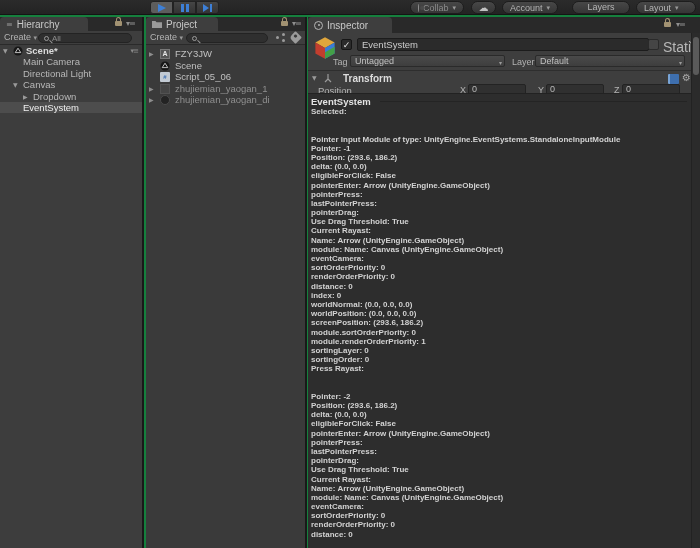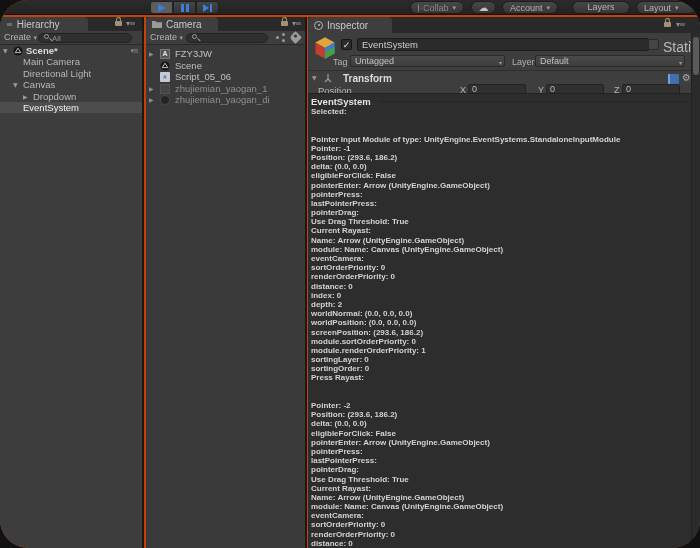--- a/index.html
+++ b/index.html
@@ -1,19 +1,19 @@
 <!DOCTYPE html>
 <html><head>
 <meta charset="utf-8">
 <style>
   * { margin:0; padding:0; box-sizing:border-box; }
   html,body { background:#111; }
   body { font-family:"Liberation Sans", sans-serif; }
-  #app { position:relative; width:700px; height:548px; background:#c2410c; overflow:hidden;
-         font-family:"Liberation Sans", sans-serif; color:#b8b8b8;border-radius:28px; }
+  #app { position:relative; width:700px; height:548px; background:#15803d; overflow:hidden;
+         font-family:"Liberation Sans", sans-serif; color:#b8b8b8; }
   .glyph { font-family:"DejaVu Sans", sans-serif; }
 
   
   #main-toolbar { position:absolute; left:0; top:0; width:700px; height:15px;
                   background:linear-gradient(#2b2b2b,#232323); border-bottom:1px solid #141414; }
   .tbtn { position:absolute; top:1px; height:13px; width:23px;
           background:linear-gradient(#454545,#343434); border:1px solid #222;
           display:flex; align-items:center; justify-content:center; cursor:pointer; }
   .tbtn.active { background:#5d5d5d; }
   #btn-play  { left:150px; border-radius:3px 0 0 3px; }
@@ -48,21 +48,21 @@
          border-radius:4px 4px 0 0; display:flex; align-items:center; gap:4px;
          padding:0 8px 0 6px; font-size:10px; color:#c8c8c8; cursor:pointer; }
   .panel-lock { position:absolute; top:4px; width:7px; height:5px; background:#a29272; border-radius:1px; cursor:pointer; }
   .panel-lock::before { content:""; position:absolute; top:-4px; left:1px; width:3px; height:3px;
                         border:1.5px solid #a29272; border-bottom:none; border-radius:3px 3px 0 0; }
   .panel-menu { position:absolute; top:2px; font-size:8px; color:#8e8e8e; cursor:pointer; letter-spacing:-1px; }
   .ptoolbar { position:absolute; left:0; right:0; top:14px; height:14px; background:#3e3e3e; border-bottom:1px solid #2a2a2a; }
   .create-btn { position:absolute; left:4px; top:1px; font-size:9px; color:#b4b4b4; cursor:pointer; }
   .create-btn .caret { font-size:7px; color:#999; }
   .search-pill { position:absolute; top:2px; height:10px; background:#2f2f2f; border:1px solid #232323;
-                 border-radius:6px; display:flex; gap:3px; padding:0 5px; cursor:text; }
+                 border-radius:6px; display:flex; align-items:center; gap:3px; padding:0 5px; cursor:text; }
   .mag { width:5px; height:5px; border:1px solid #9a9a9a; border-radius:50%; position:relative; flex:none; }
   .mag::after { content:""; position:absolute; left:3.5px; top:4px; width:3.5px; height:1px; background:#9a9a9a; transform:rotate(45deg); }
   .search-txt { font-size:8px; color:#8d8d8d; }
 
   
   #hierarchy { left:0; width:144px; background:#3d3d3d; border-right:2px solid #191919; }
   #hierarchy .tab { width:88px; }
   #hierarchy .panel-lock { left:115px; }
   #hierarchy .panel-menu { left:126px; }
   #hierarchy .search-pill { left:38px; width:94px; }
@@ -248,21 +248,21 @@
         </div>
       </div>
   </div>
 
   <div class="panel" id="project">
     <div class="tabbar">
       <div class="tab">
         <svg width="10" height="8" viewBox="0 0 10 8">
           <path d="M0 1 h3.5 l1 1.3 H10 V8 H0 Z" fill="#9a9a9a"></path>
         </svg>
-        <span data-bind="project.tab_label">Camera</span>
+        <span data-bind="project.tab_label">Project</span>
       </div>
       <span class="panel-lock"></span>
       <span class="panel-menu glyph" data-bind="icons.menu">▾≡</span>
     </div>
     <div class="ptoolbar">
       <span class="create-btn">
         <span data-bind="project.create_label">Create</span>
         <span class="caret glyph" data-bind="icons.caret">▾</span>
       </span>
       <span class="search-pill">
@@ -378,21 +378,20 @@
           <div class="dbg" data-bind="inspector.debug_lines.11">pointerDrag:</div>
           <div class="dbg" data-bind="inspector.debug_lines.12">Use Drag Threshold: True</div>
           <div class="dbg" data-bind="inspector.debug_lines.13">Current Rayast:</div>
           <div class="dbg" data-bind="inspector.debug_lines.14">Name: Arrow (UnityEngine.GameObject)</div>
           <div class="dbg" data-bind="inspector.debug_lines.15">module: Name: Canvas (UnityEngine.GameObject)</div>
           <div class="dbg" data-bind="inspector.debug_lines.16">eventCamera:</div>
           <div class="dbg" data-bind="inspector.debug_lines.17">sortOrderPriority: 0</div>
           <div class="dbg" data-bind="inspector.debug_lines.18">renderOrderPriority: 0</div>
           <div class="dbg" data-bind="inspector.debug_lines.19">distance: 0</div>
           <div class="dbg" data-bind="inspector.debug_lines.20">index: 0</div>
-          <div class="dbg" data-bind="inspector.debug_lines.21">depth: 2</div>
           <div class="dbg" data-bind="inspector.debug_lines.22">worldNormal: (0.0, 0.0, 0.0)</div>
           <div class="dbg" data-bind="inspector.debug_lines.23">worldPosition: (0.0, 0.0, 0.0)</div>
           <div class="dbg" data-bind="inspector.debug_lines.24">screenPosition: (293.6, 186.2)</div>
           <div class="dbg" data-bind="inspector.debug_lines.25">module.sortOrderPriority: 0</div>
           <div class="dbg" data-bind="inspector.debug_lines.26">module.renderOrderPriority: 1</div>
           <div class="dbg" data-bind="inspector.debug_lines.27">sortingLayer: 0</div>
           <div class="dbg" data-bind="inspector.debug_lines.28">sortingOrder: 0</div>
           <div class="dbg" data-bind="inspector.debug_lines.29">Press Rayast:</div>
           <div class="dbg"></div>
           <div class="dbg"></div>

